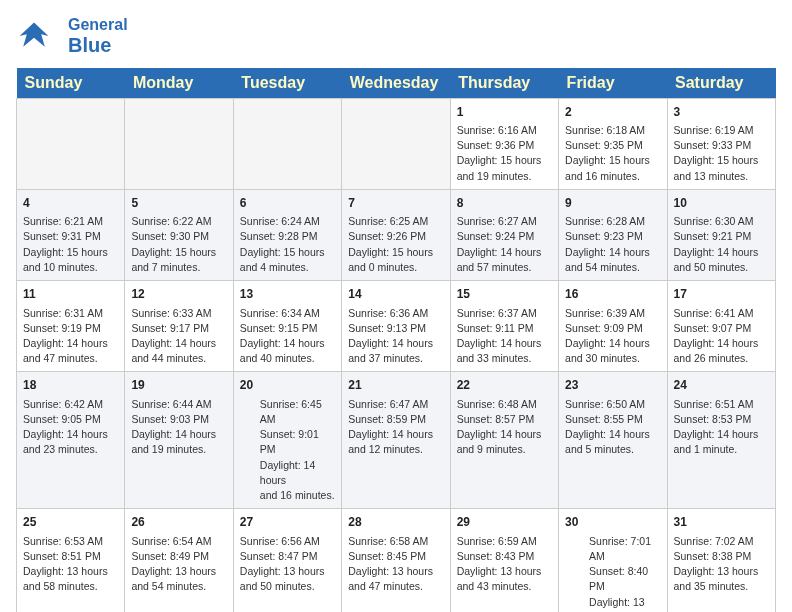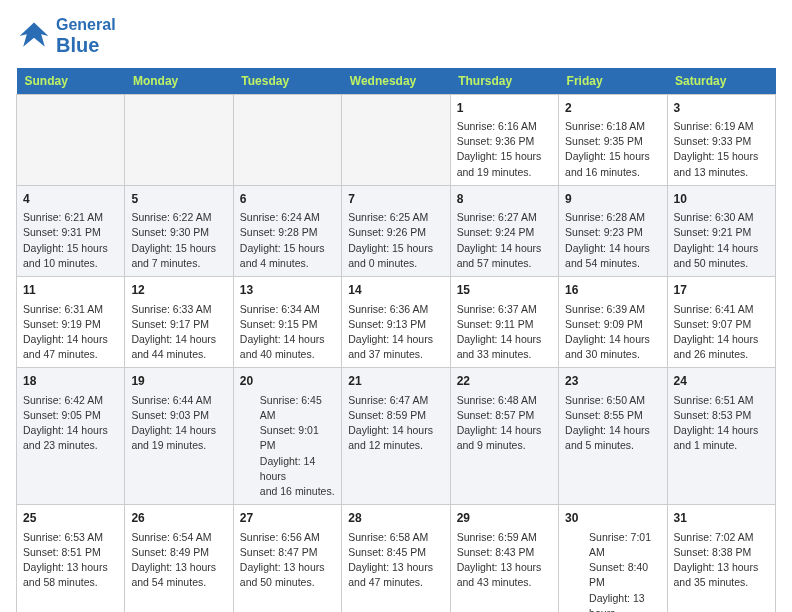--- a/index.html
+++ b/index.html
@@ -12,21 +12,21 @@
     }
     .header {
       display: flex;
       justify-content: space-between;
       align-items: flex-start;
       margin-bottom: 12px;
     }
     .logo {
       display: flex;
       align-items: center;
-      gap: 4px;
+      gap: 16px;
     }
     .logo-bird {
       width: 36px;
       height: 36px;
     }
     .title-block {
       text-align: right;
     }
     .month-title {
       font-size: 38px;
@@ -37,24 +37,24 @@
       font-size: 15px;
       color: #444;
     }
     table {
       width: 100%;
       border-collapse: collapse;
       font-size: 11px;
     }
     thead tr th {
       background: #2a6db5;
-      color: #bef264;
+      color: #fef9c3;
       text-align: left;
       padding: 6px 8px;
-      font-size: 12px;
+      font-size: 16px;
       font-weight: bold;
     }
     tbody tr td {
       border: 1px solid #ccc;
       vertical-align: top;
       padding: 5px 6px;
       height: 80px;
       width: 107px;
       color: #222;
       line-height: 1.45;

